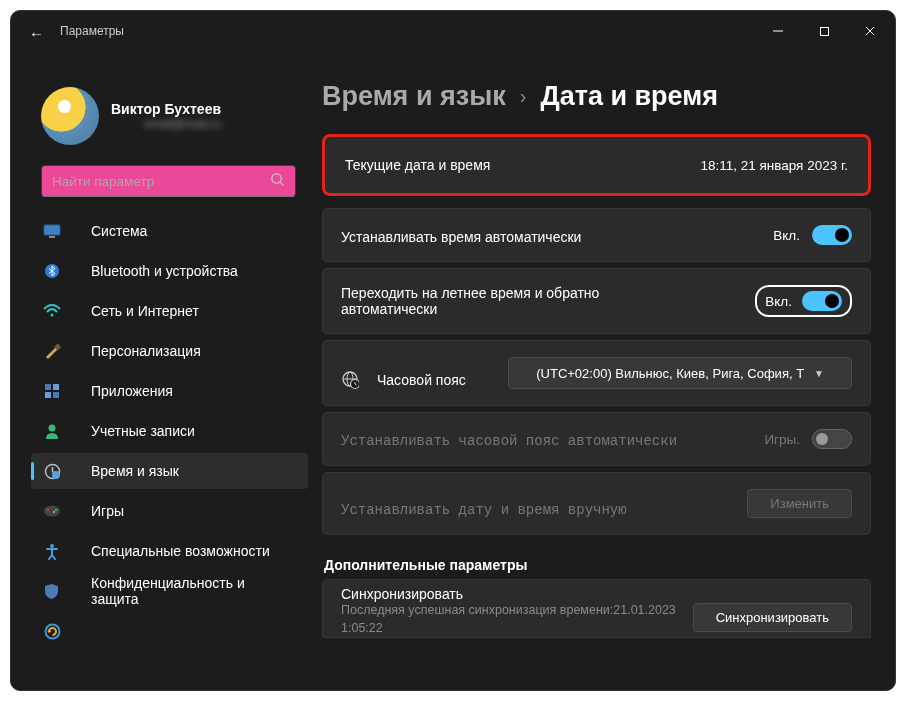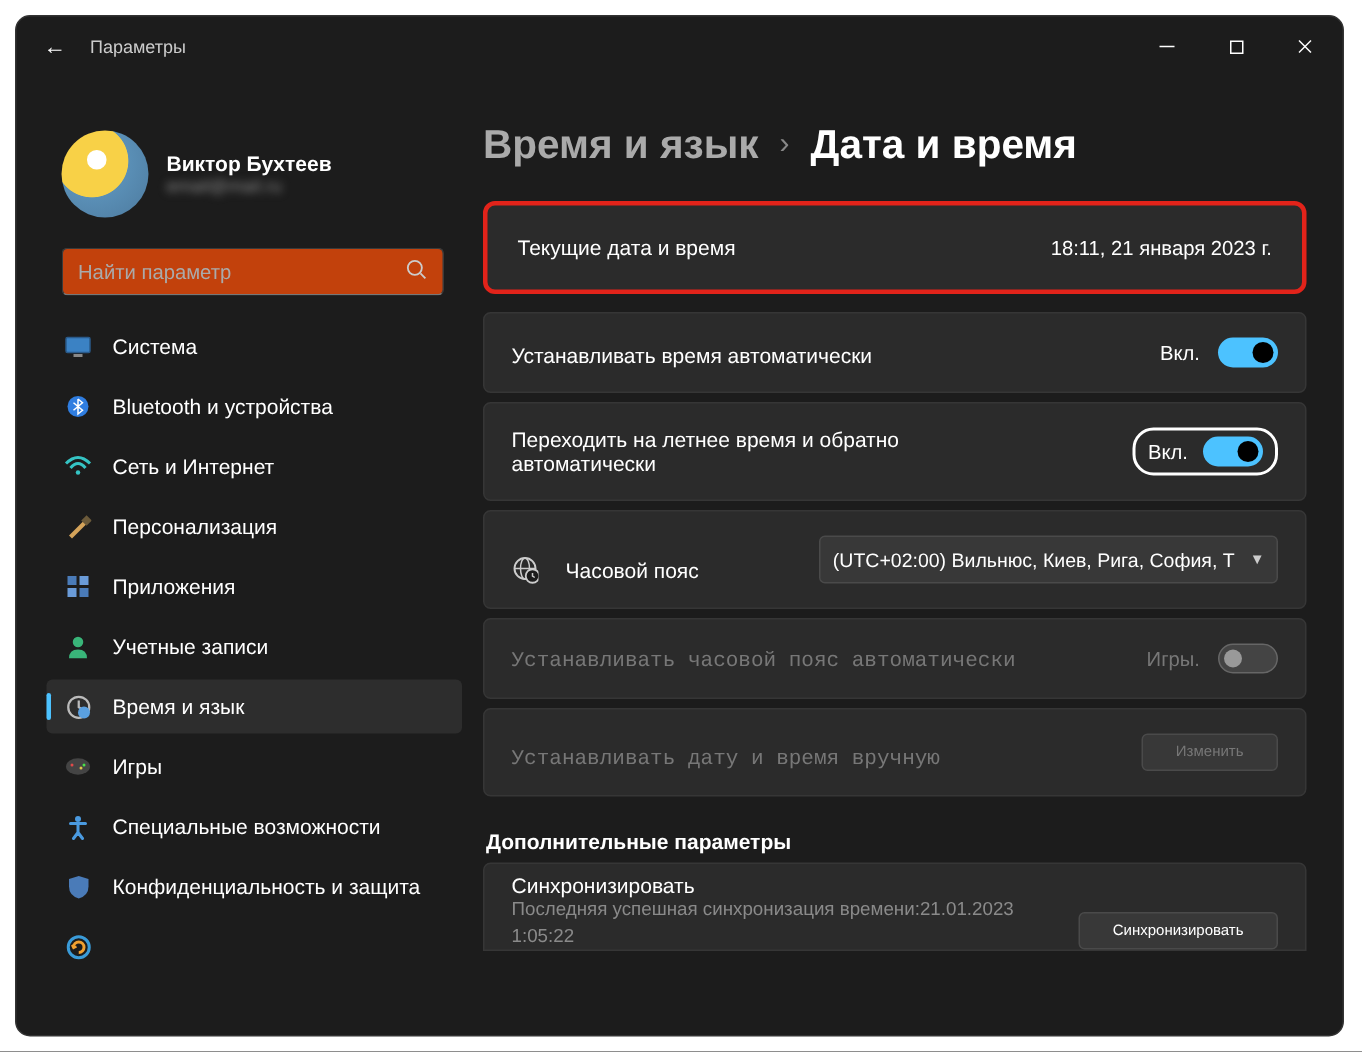--- a/index.html
+++ b/index.html
@@ -16,46 +16,46 @@
   }
   .titlebar-left { display: flex; align-items: center; gap: 16px; padding-left:6px;}
   .back-arrow { font-size: 15px; cursor: pointer; color:#fff;}
   .window-controls { display: flex; }
   .window-controls div {
     width: 46px; height: 40px; display: flex; align-items: center; justify-content: center;
     cursor: pointer; font-size: 11px;
   }
   .body { flex: 1; display: flex; overflow: hidden; }
   .sidebar { width: 305px; display: flex; flex-direction: column; padding: 36px 0 0 0; }
-  .profile { display: flex; align-items: center; gap: 12px; padding: 0 20px 20px 30px; }
+  .profile { display: flex; align-items: center; gap: 12px; padding: 0 20px 20px 30px; text-align: right; }
   .avatar {
     width: 58px; height: 58px; border-radius: 50%;
     background: radial-gradient(circle at 35% 35%, #f8d147 0%, #f8d147 45%, #5a8fb6 46%, #4d7a9e 100%);
     position: relative; overflow: hidden; flex-shrink:0;
   }
   .avatar::after{
     content:""; position:absolute; left:30%; top:22%; width:22%; height:22%;
     background:#fff; border-radius:50%;
   }
   .profile-text .name { font-weight: 600; font-size: 14px; }
   .profile-text .email { color: #888; font-size: 12px; filter: blur(3px); }
   .search-wrap { padding: 0 20px 12px 30px; }
   .search {
-    background: #c2410c; border: 1px solid #3a3a3a; border-bottom:1px solid #777; border-radius: 4px;
+    background: #ec4899; border: 1px solid #3a3a3a; border-bottom:1px solid #777; border-radius: 4px;
     height: 32px; display: flex; align-items: center; padding: 0 10px;
   }
   .search input {
     flex: 1; background: transparent; border: none; outline: none; color: #fff;
     font-size: 13.5px;
   }
   .search input::placeholder { color: #aaa; }
   .search .sicon { color: #ccc; font-size: 14px; }
   .nav { list-style: none; padding: 4px 8px 0 20px; }
   .nav li {
-    display: flex; align-items: center; gap: 14px; height: 36px;
+    display: flex; align-items: center; gap: 30px; height: 36px;
     padding: 0 12px; border-radius: 4px; font-size: 14px;
     cursor: pointer; color: #fff; margin-bottom: 4px;
   }
   .nav li.active { background: #2d2d2d; position: relative; }
   .nav li.active::before {
     content: ""; position: absolute; left: 0; top: 9px; bottom: 9px; width: 3px;
     background: #4cc2ff; border-radius: 3px;
   }
   .nicon { width: 18px; height: 18px; display:flex; align-items:center; justify-content:center; font-size:15px;}
   .main { flex: 1; padding: 30px 24px 0 6px; overflow: hidden; }
@@ -81,33 +81,33 @@
   }
   .toggle::after {
     content: ""; position: absolute; right: 3px; top: 3px; width: 14px; height: 14px;
     background: #000; border-radius: 50%;
   }
   .toggle.off { background: #444; border:1px solid #666;}
   .toggle.off::after { left: 3px; right: auto; background: #999; width:12px; height:12px;}
   .toggle-focus { border: 2px solid #fff; border-radius: 14px; padding: 4px 8px; display:flex; align-items:center; gap:10px;}
   .tz-select {
     background: #383838; border: 1px solid #4a4a4a; border-radius: 4px;
-    height: 32px; padding: 0 8px; display: flex; align-items: center; justify-content: space-between;
+    height: 32px; padding: 0 27px; display: flex; align-items: center; justify-content: space-between;
     font-size: 13px; color: #fff; min-width: 300px; cursor: pointer; gap:10px;
   }
   .tz-select .chv { font-size: 10px; color: #ccc; }
   .btn {
     background: #383838; border: 1px solid #4a4a4a; border-radius: 4px;
-    padding: 6px 22px; color: #fff; font-size: 10px; cursor: pointer;
+    padding: 6px 22px; color: #fff; font-size: 13px; cursor: pointer;
   }
   .btn.disabled { color: #777; cursor: default; }
   .section-title { font-size: 14px; font-weight: 600; margin: 22px 0 6px 2px; }
   .sync-card {
     background: #2b2b2b; border: 1px solid #363636; border-radius: 5px 5px 0 0;
-    padding: 6px 18px 0 18px; display: flex; align-items: flex-end; justify-content: space-between;
+    padding: 6px 18px 0 18px; display: flex; align-items: center; justify-content: space-between;
   }
   .sync-card .label { font-size: 14px; }
   .sync-card .sub { color: #8a8a8a; font-size: 12.5px; line-height:1.4;}
 </style>
 </head>
 <body>
 
 <div class="window">
   <div class="titlebar">
     <div class="titlebar-left">

